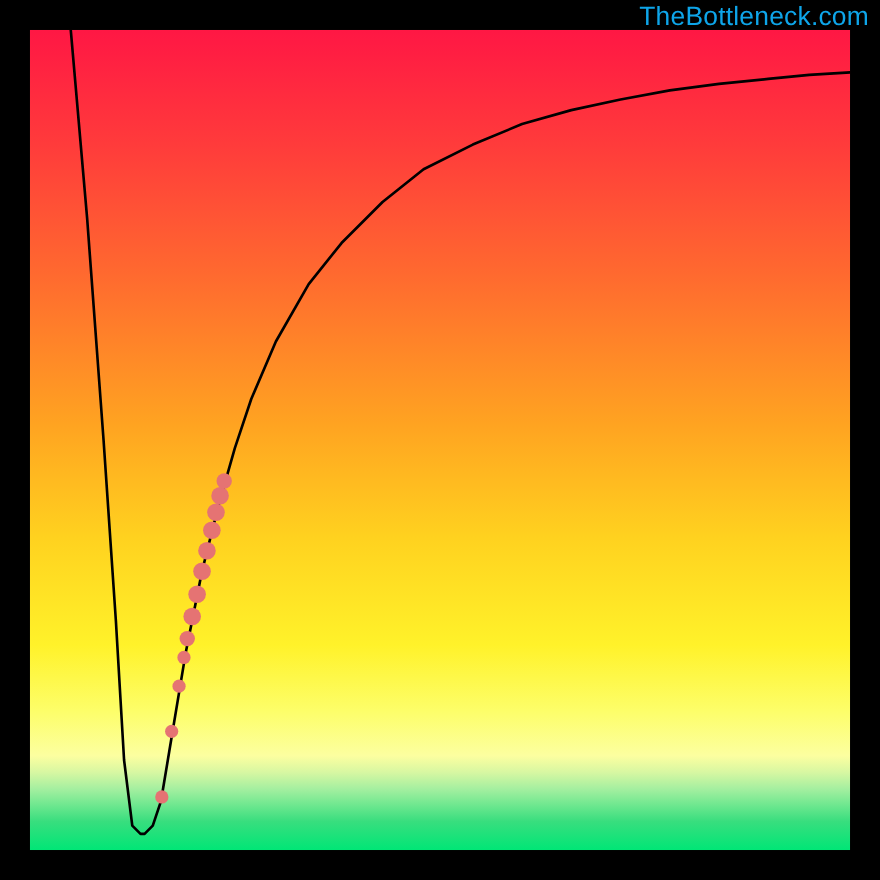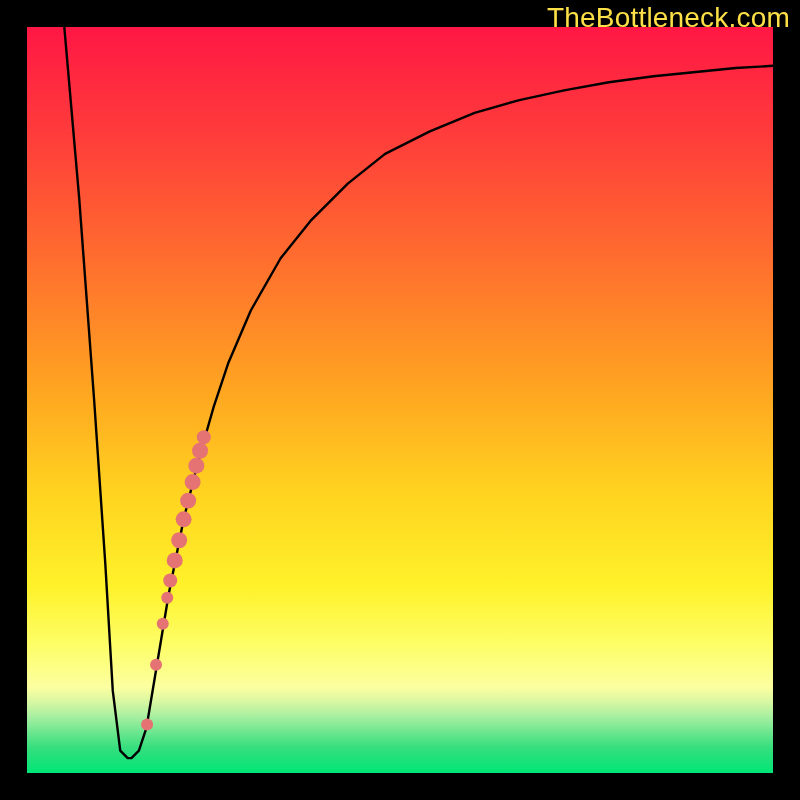--- a/index.html
+++ b/index.html
@@ -25,22 +25,22 @@
     left: 27px;
     top: 27px;
     width: 746px;
     height: 746px;
     overflow: hidden;
   }
   .watermark {
     position: absolute;
     top: 2px;
     right: 10px;
-    color: #fde047;
-    font-size: 28px;
+    color: #0ea5e9;
+    font-size: 24px;
     font-weight: 500;
     letter-spacing: 0.2px;
     z-index: 30;
     user-select: none;
   }
   svg { display: block; }
 </style>
 </head>
 <body>
 

